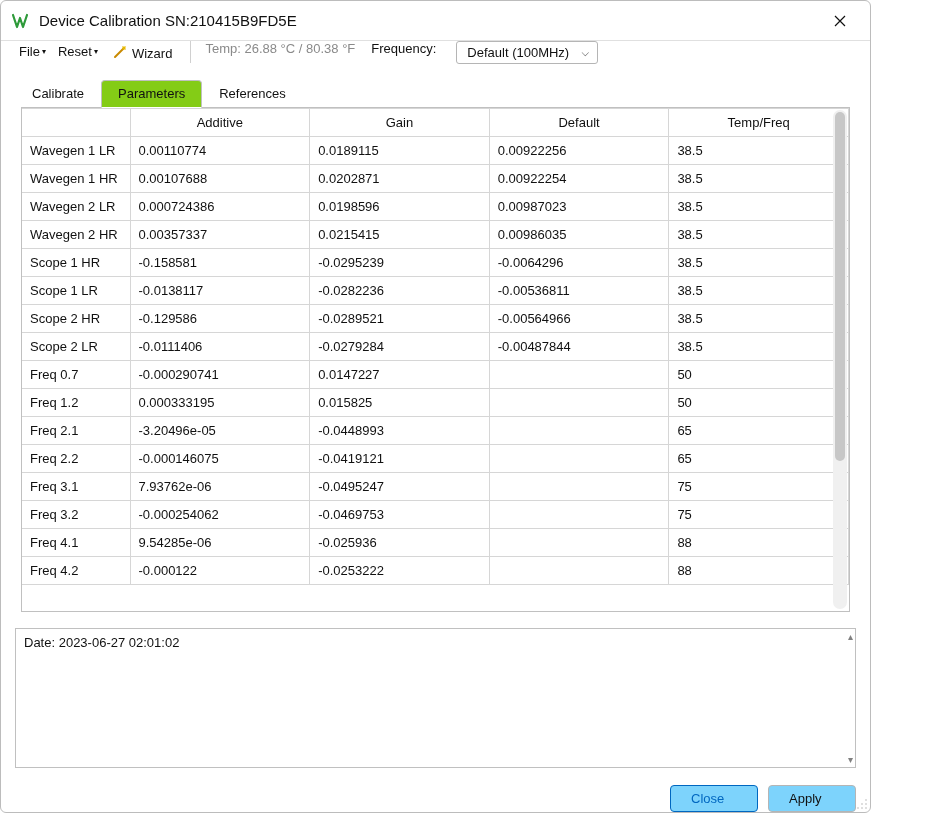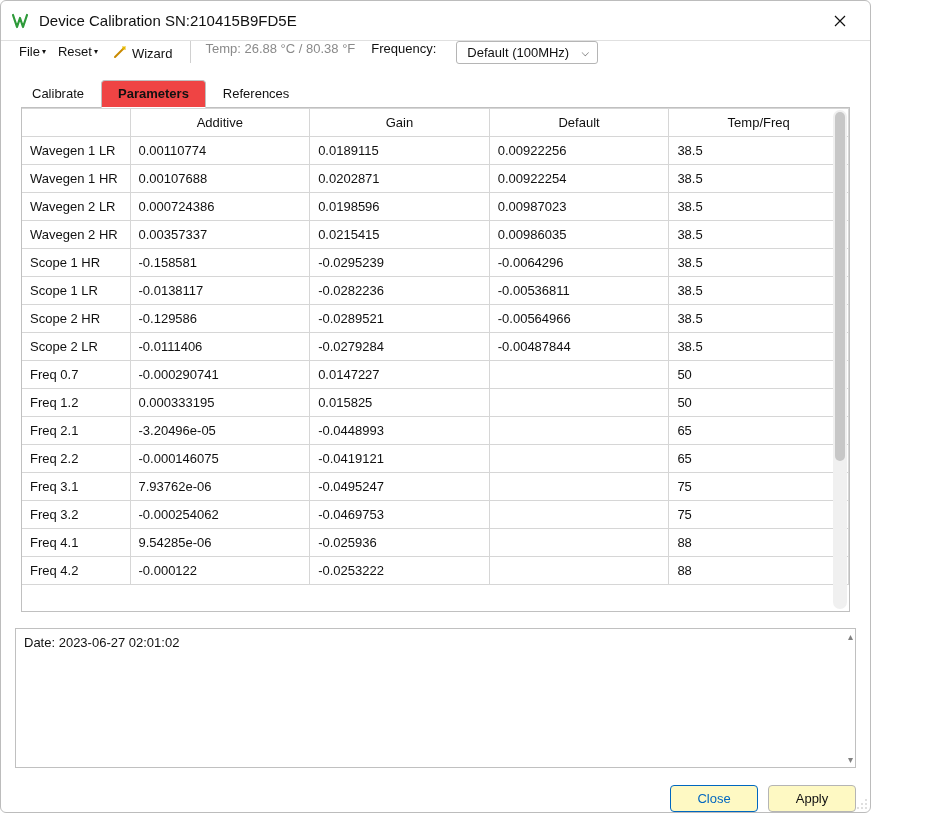--- a/index.html
+++ b/index.html
@@ -90,23 +90,22 @@
     border: 1px solid transparent;
     border-bottom: none;
     cursor: pointer;
     position: relative;
     top: 1px;
   }
   .tab.active {
     border-color: #c0c0c0;
     border-bottom: 1px solid #fff;
     border-radius: 4px 4px 0 0;
-    background: #ef4444;
+    background: #84cc16;
     z-index: 2;
-    font-weight: bold;
   }
   .content-area {
     flex: 1;
     border: 1px solid #c0c0c0;
     margin: 0 20px;
     display: flex; flex-direction: column;
     overflow: hidden;
     position: relative;
   }
   .table-wrap {
@@ -167,23 +166,22 @@
     height: 44px;
     display: flex; align-items: center; justify-content: flex-end;
     padding: 0 14px;
     gap: 10px;
   }
   .btn {
     min-width: 88px;
     padding: 5px 20px;
     border: 1px solid #b5b5b5;
     border-radius: 4px;
-    background: #fef9c3;
+    background: #7dd3fc;
     cursor: pointer;
-    text-align: center;
     margin-top: 16px;
   }
   .btn.primary {
     border-color: #0067c0;
     color: #0067c0;
   }
   .resize-grip {
     position: absolute;
     right: 1px; bottom: 1px;
     width: 14px; height: 14px;

